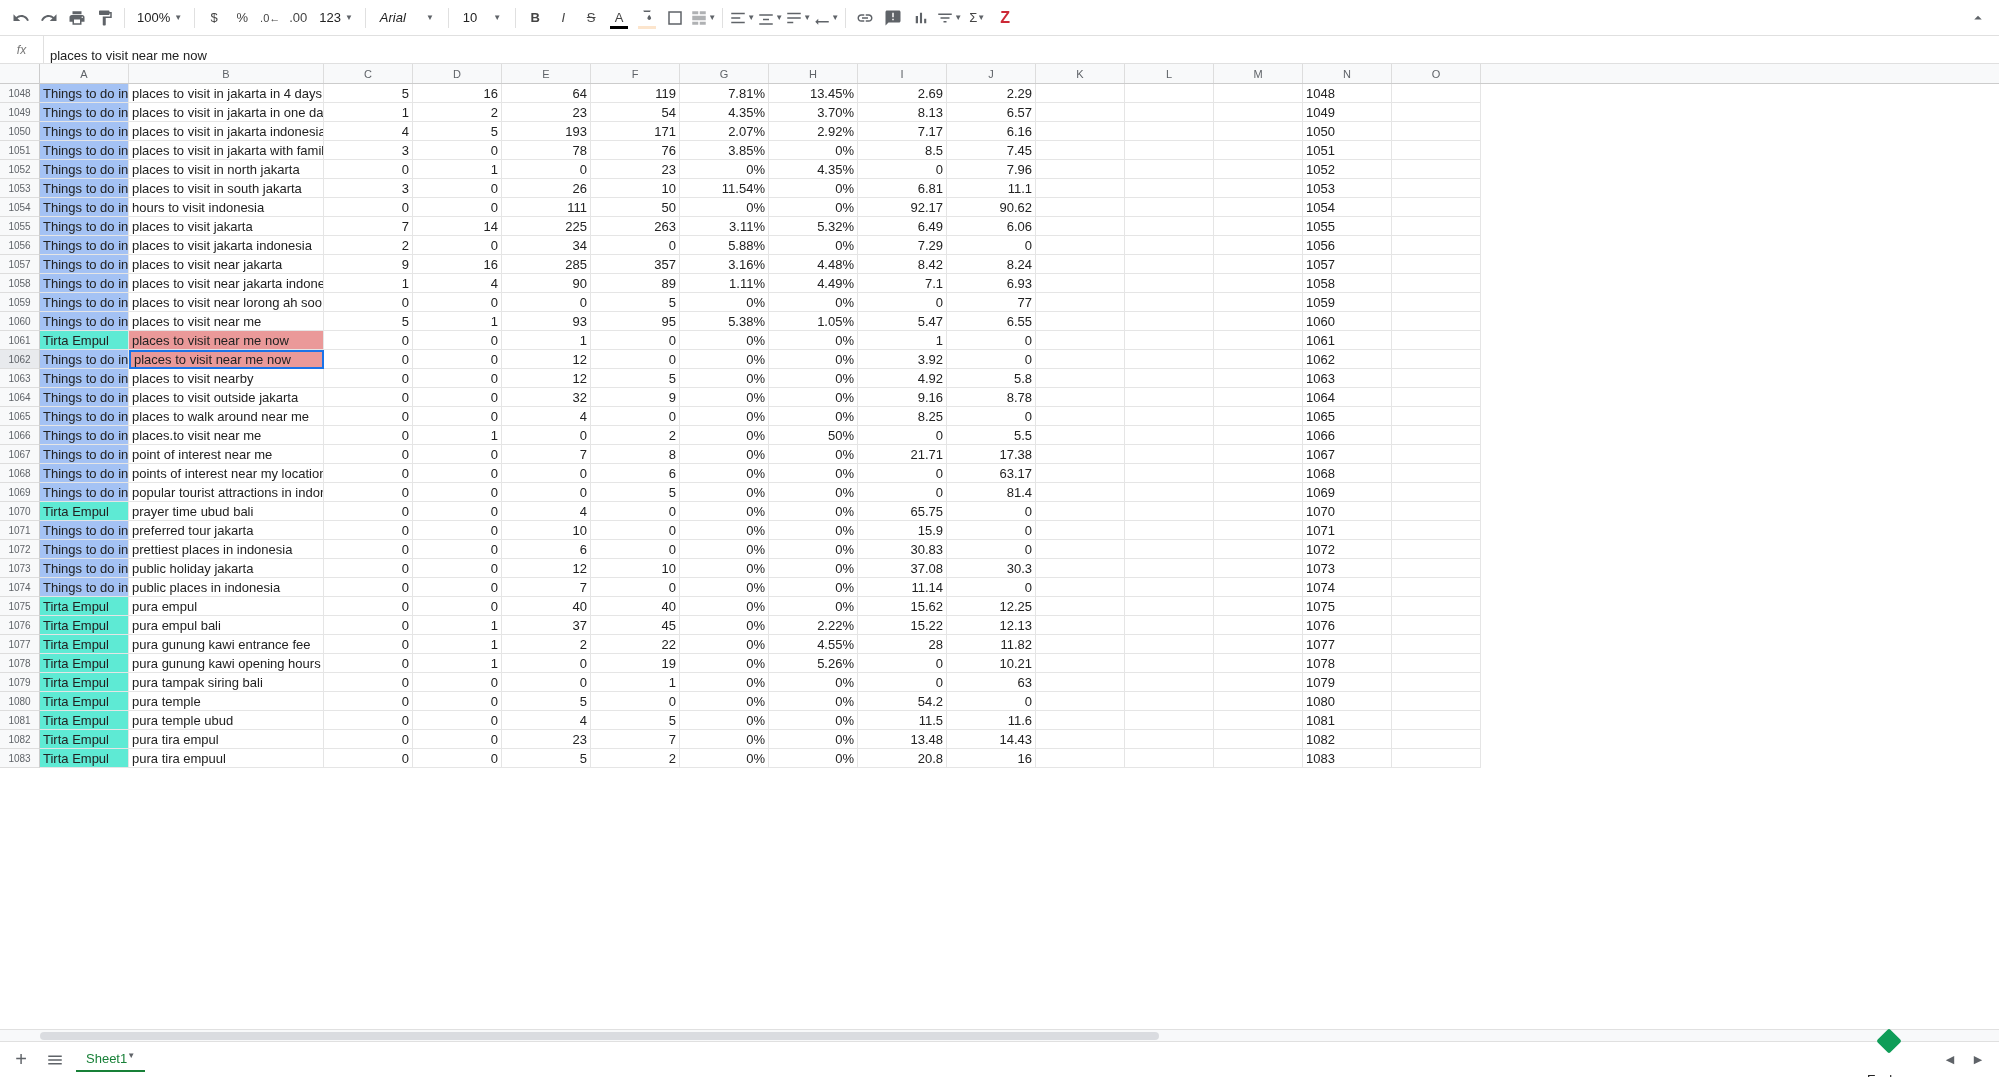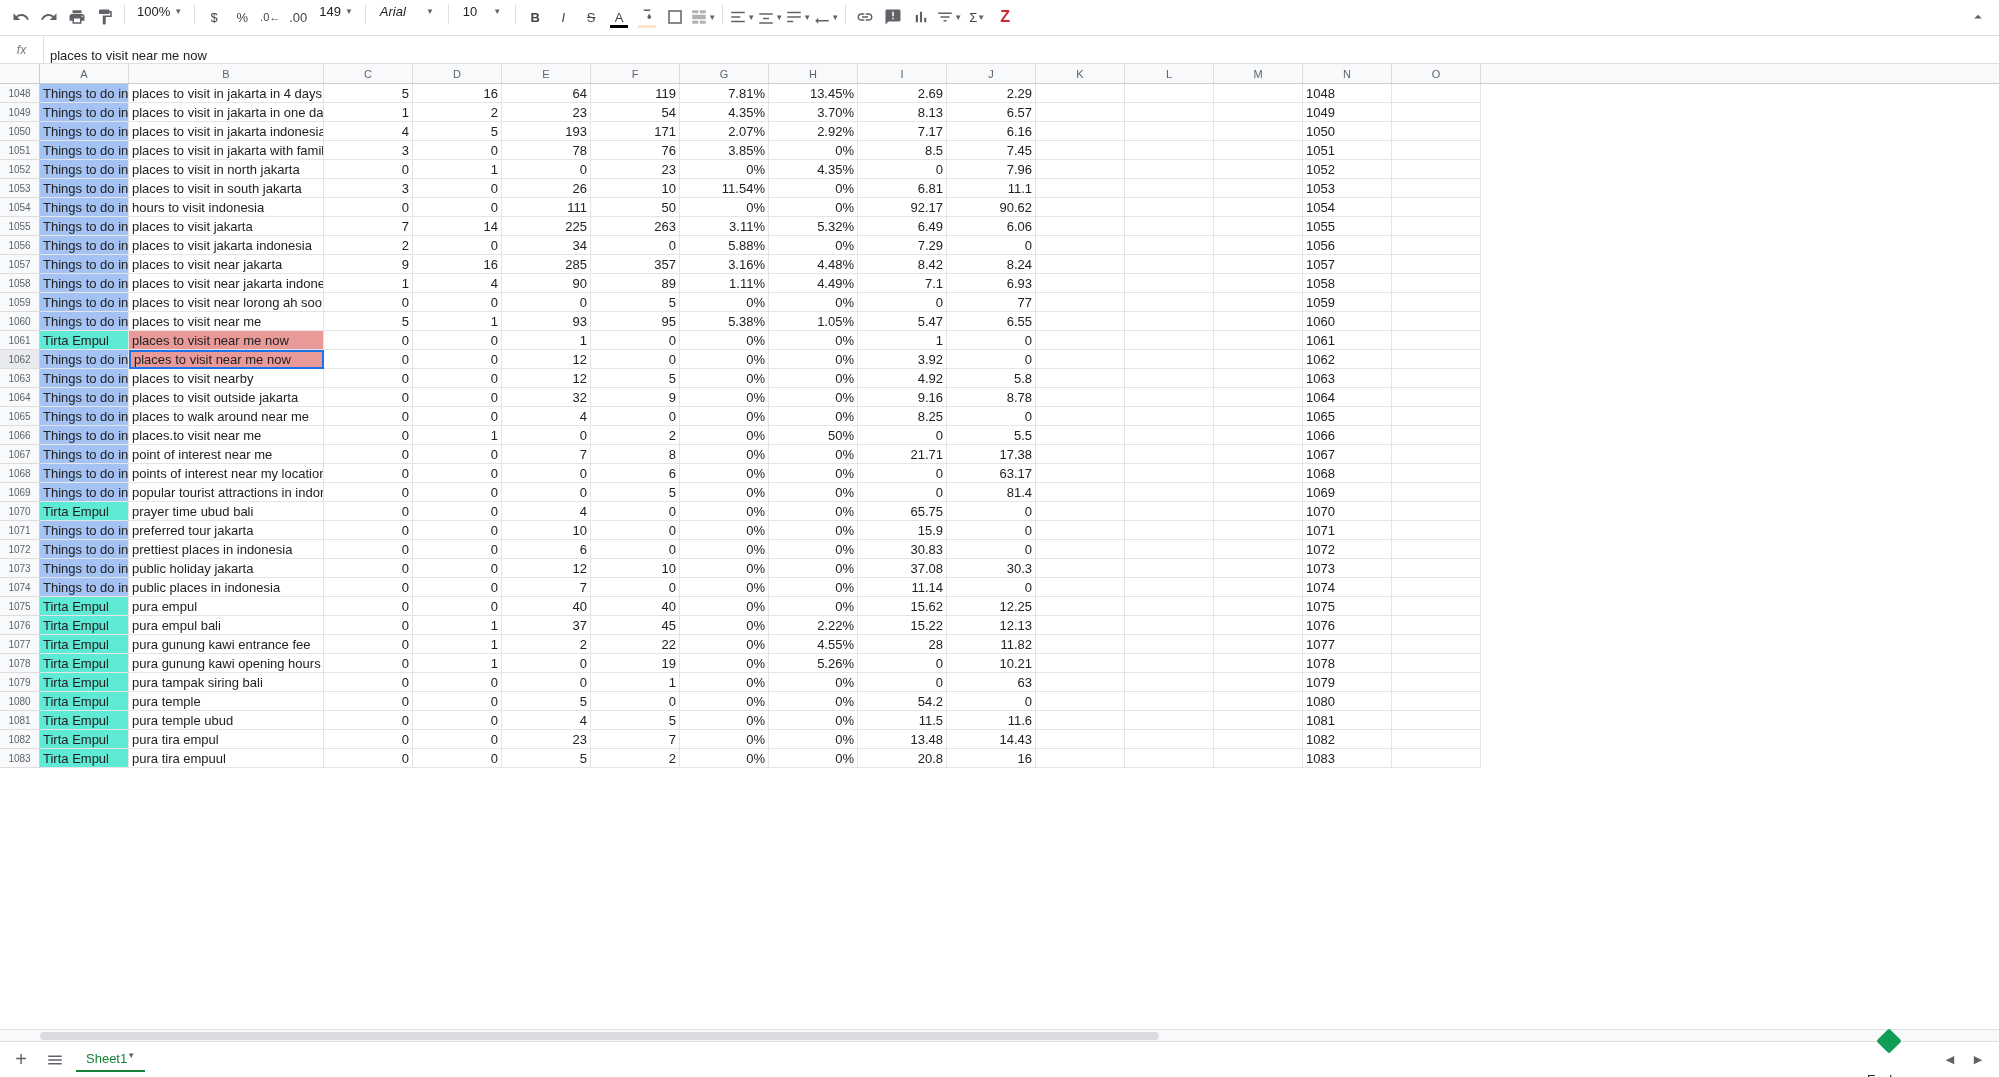--- a/index.html
+++ b/index.html
@@ -1,17 +1,17 @@
 <!DOCTYPE html>
 <html><head>
 <meta charset="utf-8">
 <style>
 * { margin: 0; padding: 0; box-sizing: border-box; }
 body { font-family: Arial, sans-serif; font-size: 13px; color: #222; overflow: hidden; height: 100vh; display: flex; flex-direction: column; background: #fff; }
-.toolbar { display: flex; align-items: flex-start; padding: 4px 8px; border-bottom: 1px solid #e0e0e0; gap: 2px; height: 36px; }
+.toolbar { display: flex; align-items: center; padding: 4px 8px; border-bottom: 1px solid #e0e0e0; gap: 2px; height: 36px; }
 .toolbar .sep { width: 1px; height: 20px; background: #e0e0e0; margin: 0 4px; }
 .tb-btn { width: 26px; height: 26px; display: flex; align-items: center; justify-content: center; cursor: pointer; border-radius: 2px; color: #444; }
 .tb-btn svg { width: 18px; height: 18px; fill: #5f6368; }
 .zoom-sel { display: flex; align-items: center; padding: 0 6px; gap: 4px; cursor: pointer; font-size: 13px; }
 .font-sel { display: flex; align-items: center; padding: 0 8px; gap: 4px; cursor: pointer; font-size: 13px; min-width: 70px; font-style: italic; }
 .size-sel { display: flex; align-items: center; padding: 0 8px; gap: 4px; cursor: pointer; font-size: 13px; }
 .dropdown-arrow { font-size: 8px; color: #5f6368; }
 .toolbar-right { margin-left: auto; }
 .text-color-btn { position: relative; }
 .text-color-btn::after { content: ''; position: absolute; bottom: 2px; left: 4px; right: 4px; height: 3px; background: #000; }
@@ -74,21 +74,21 @@
   <div class="zoom-sel">
       <span>100%</span>
       <span class="dropdown-arrow">▼</span>
     </div>
   <div class="sep"></div>
   <div class="tb-btn" style="font-weight:500">$</div>
   <div class="tb-btn" style="font-weight:500">%</div>
   <div class="tb-btn" style="font-size:11px">.0←</div>
   <div class="tb-btn" style="font-size:13px">.00</div>
   <div class="zoom-sel">
-      <span>149</span>
+      <span>123</span>
       <span class="dropdown-arrow">▼</span>
     </div>
   <div class="sep"></div>
   <div class="font-sel">
       <span>Arial</span>
       <span class="dropdown-arrow" style="margin-left:auto">▼</span>
     </div>
   <div class="sep"></div>
   <div class="size-sel">
       <span>10</span>

